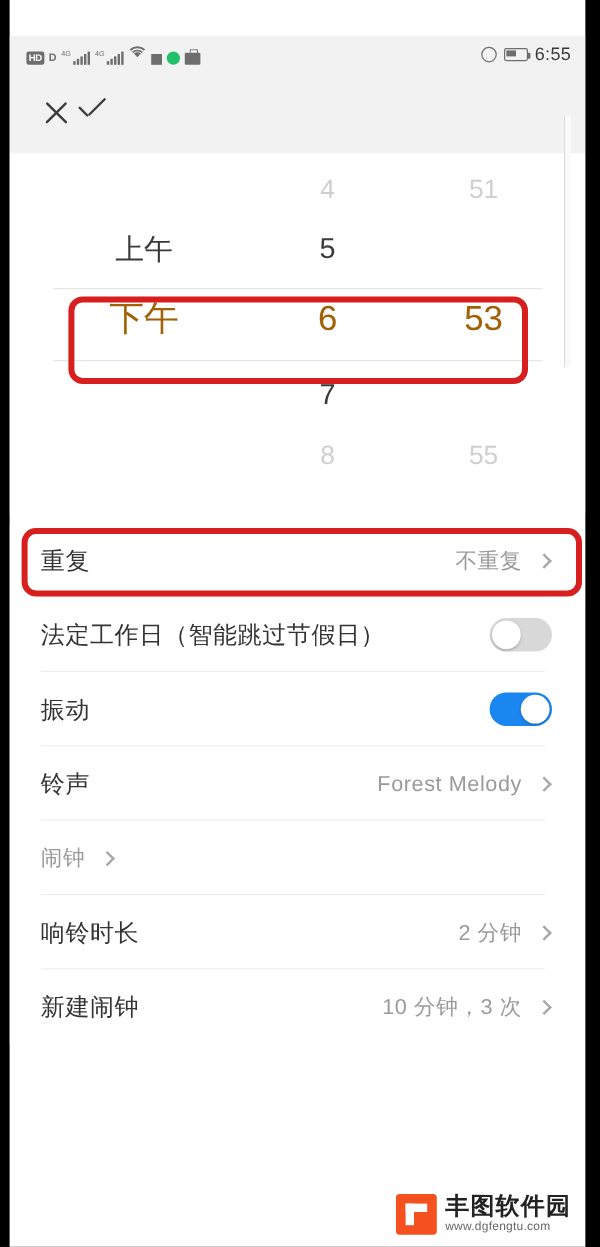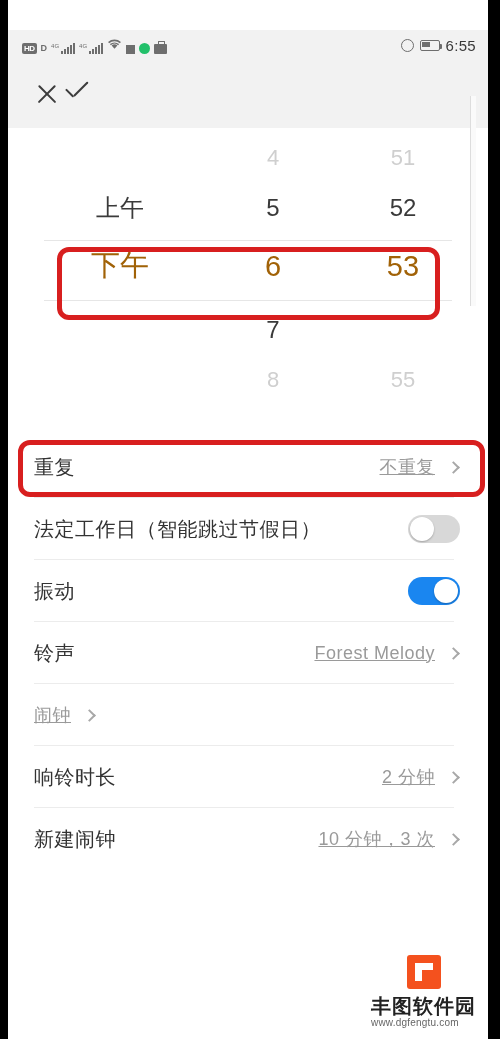--- a/index.html
+++ b/index.html
@@ -103,21 +103,21 @@
 
   
   .list { position:absolute; left:0; top:436px; width:476px; }
   .row {
     position:relative; height:62px;
     display:flex; align-items:center;
     padding:0 24px 0 26px;
     background:#ffffff;
   }
   .row .lbl { font-size:20px; color:#333333; flex:1; letter-spacing:0.5px; }
-  .row .val { font-size:18px; color:#9a9a9a; letter-spacing:0.5px;text-decoration:underline; }
+  .row .val { font-size:18px; color:#9a9a9a; letter-spacing:0.5px; }
   .chev { width:9px; height:9px; border-right:2px solid #a8a8a8; border-top:2px solid #a8a8a8;
           transform:rotate(45deg); margin-left:14px; margin-right:2px; }
   .sep { position:absolute; left:26px; bottom:0; width:420px; height:1px; background:#ececec; }
 
   .tgl { width:52px; height:28px; border-radius:14px; position:relative; flex:0 0 auto; }
   .tgl i { position:absolute; top:2px; width:24px; height:24px; border-radius:50%;
            background:#ffffff; display:block; box-shadow:0 1px 2px rgba(0,0,0,.25); }
   .tgl.off { background:#d8d8d8; }
   .tgl.off i { left:2px; }
   .tgl.on { background:#1a86f0; }
@@ -125,21 +125,21 @@
 
   
   .redbox {
     position:absolute; border:5px solid #d81f1f; border-radius:12px;
     pointer-events:none; background:transparent;
   }
   #redbox-picker { left:49px; top:247px; width:383px; height:73px; }
   #redbox-repeat { left:10px; top:440px; width:467px; height:57px; }
 
   
-  .wm { position:absolute; right:12px; bottom:10px; display:flex; align-items:center; gap:7px;flex-direction:column; }
+  .wm { position:absolute; right:12px; bottom:10px; display:flex; align-items:center; gap:7px; }
   .wm-mark { width:34px; height:34px; background:#f4511e; border-radius:3px; position:relative; }
   .wm-mark::before{content:"";position:absolute;left:8px;top:8px;width:18px;height:7px;background:#fff;}
   .wm-mark::after{content:"";position:absolute;left:8px;top:8px;width:7px;height:18px;background:#fff;}
   .wm-txt { display:flex; flex-direction:column; }
   .wm-name { font-size:20px; font-weight:bold; color:#222; letter-spacing:1px; line-height:21px; }
   .wm-url { font-size:10px; color:#666; letter-spacing:0.2px; line-height:12px; }
 
   
   .gutter-r { position:absolute; right:0; top:0; width:12px; height:1039px; background:#000; }
   .scroll-edge { position:absolute; right:12px; top:96px; width:6px; height:210px;
@@ -201,21 +201,20 @@
 
   <div class="picker">
     <div class="pk-row r0">
       <span class="pk-col pk-ampm"></span>
       <span class="pk-col pk-hour">4</span>
       <span class="pk-col pk-min">51</span>
     </div>
     <div class="pk-row r1">
       <span class="pk-col pk-ampm">上午</span>
       <span class="pk-col pk-hour">5</span>
-      <span class="pk-col pk-min">52</span>
     </div>
     <div class="pk-row r2">
       <span class="pk-col pk-ampm">下午</span>
       <span class="pk-col pk-hour">6</span>
       <span class="pk-col pk-min">53</span>
     </div>
     <div class="pk-row r3">
       <span class="pk-col pk-ampm"></span>
       <span class="pk-col pk-hour">7</span>
     </div>

